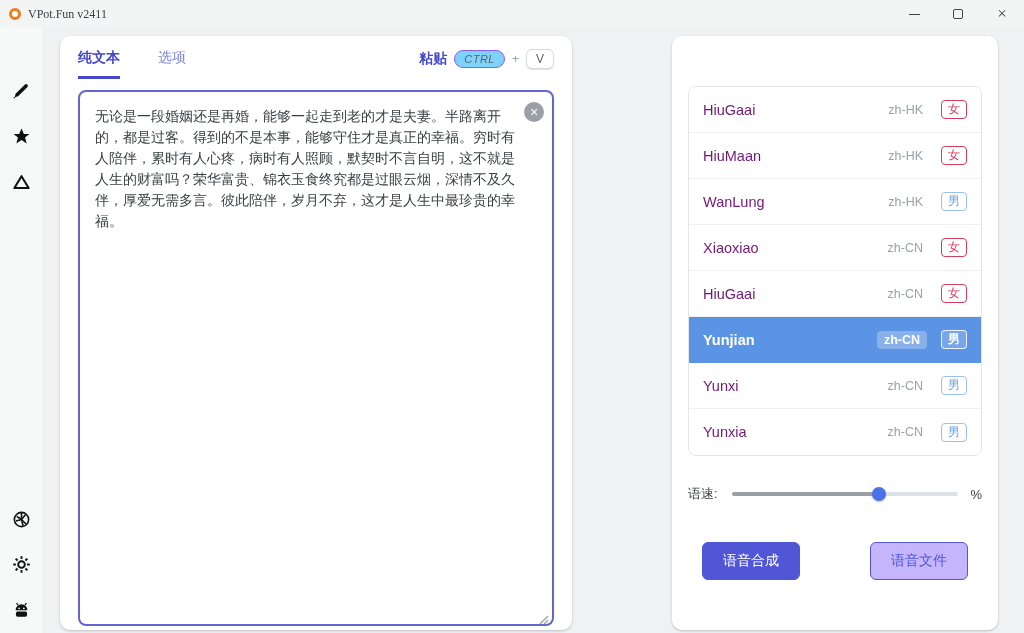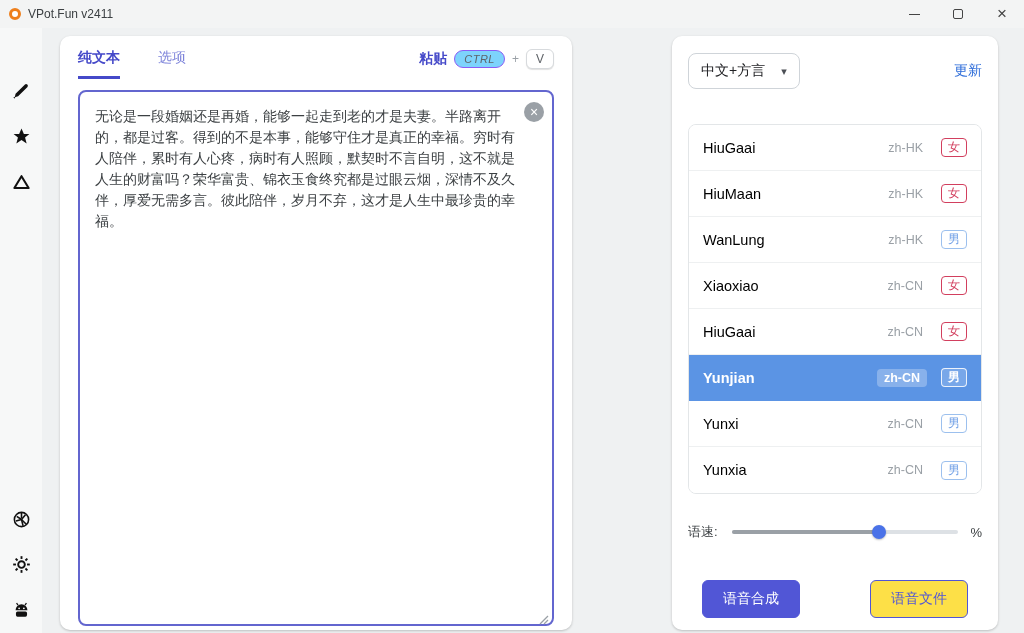--- a/index.html
+++ b/index.html
@@ -1,20 +1,20 @@
 <!DOCTYPE html>
 <html><head>
 <meta charset="utf-8">
 <style>
   * { margin:0; padding:0; box-sizing:border-box; }
   html,body { width:1024px; height:633px; overflow:hidden; }
   body { font-family:"Liberation Sans", sans-serif; background:#eff1f2; position:relative; }
 
   
-  .titlebar { height:28px; background:#f3f4f4; display:flex; align-items:center; justify-content:space-between; }
+  .titlebar { height:28px; background:#f3f4f4; display:flex; align-items:center; justify-content:space-between;font-family:Liberation Serif, serif; }
   .title-left { display:flex; align-items:center; gap:7px; padding-left:9px; }
   .app-logo { width:12px; height:12px; border-radius:50%; border:3px solid #ee7f1c; background:#fff; }
   .app-title { font-size:12px; color:#3c4043; }
   .win-controls { display:flex; height:28px; }
   .win-btn { width:44px; height:28px; display:flex; align-items:center; justify-content:center; color:#444; cursor:default; }
   .min-glyph { width:11px; border-top:1px solid #444; display:inline-block; }
   .max-glyph { width:10px; height:10px; border:1px solid #444; border-radius:2px; display:inline-block; }
   .close-glyph::before { content:"×"; font-size:17px; line-height:1; }
 
   
@@ -51,21 +51,21 @@
   
   .voices-header { display:flex; align-items:center; height:38px; }
   .lang-select { display:flex; align-items:center; border:1px solid #cfd4d9; border-radius:8px; padding:8px 12px; font-size:14px; color:#202124; cursor:default; }
   .lang-select .caret { margin-left:16px; color:#4b4f55; font-size:11px; }
   .lang-select .caret::before { content:"▾"; }
   .refresh-link { margin-left:auto; color:#2b6bd9; font-size:14px; cursor:default; }
 
   .voice-list { margin-top:34px; border:1px solid #e3e6e8; border-radius:8px; overflow:hidden; }
   .voice-row { height:46px; display:flex; align-items:center; padding:0 14px; background:#fff; border-bottom:1px solid #eef0f1; cursor:default; }
   .voice-row:last-child { border-bottom:none; }
-  .voice-name { font-size:14.5px; color:#000000; }
+  .voice-name { font-size:14.5px; color:#701a75; }
   .lang { margin-left:auto; font-size:12.5px; color:#9aa0a6; margin-right:18px; }
   .badge { min-width:26px; height:19px; border:1px solid; border-radius:4px; font-size:12px; display:flex; align-items:center; justify-content:center; padding:0 3px; }
   .badge.female { color:#d23f5e; border-color:#d23f5e; background:#fff; }
   .badge.male { color:#6f9fe6; border-color:#9cc0ee; background:#fff; }
   .voice-row.selected { background:#5b94e4; border-bottom-color:#5b94e4;font-weight:bold; }
   .voice-row.selected .voice-name { color:#ffffff; }
   .voice-row.selected .lang { background:rgba(255,255,255,.28); color:#fff; padding:2px 7px; border-radius:4px; margin-right:14px; }
   .voice-row.selected .badge { border-color:rgba(255,255,255,.85); color:#fff; background:rgba(255,255,255,.18); }
 
   
@@ -73,21 +73,21 @@
   .speed-label { font-size:13px; color:#3c4043; }
   .slider { position:relative; flex:1; height:4px; background:#dde1e5; border-radius:2px; margin:0 12px 0 14px; }
   .slider-fill { position:absolute; left:0; top:0; height:4px; background:#9aa0a6; border-radius:2px; }
   .slider-handle { position:absolute; top:50%; width:14px; height:14px; background:#4a72e8; border-radius:50%; transform:translate(-50%,-50%); box-shadow:0 1px 2px rgba(0,0,0,.25); cursor:default; }
   .speed-unit { font-size:13px; color:#3c4043; }
 
   
   .actions { margin-top:38px; display:flex; justify-content:center; gap:70px; }
   .btn { font-size:14px; border-radius:6px; padding:9px 20px; cursor:default; font-family:"Liberation Sans", sans-serif; }
   .btn-primary { background:#5156d6; color:#fff; border:1px solid #5156d6; }
-  .btn-outline { background:#fde047; color:#5156d6; border:1px solid #5156d6; }
+  .btn-outline { background:#c4b5fd; color:#5156d6; border:1px solid #5156d6; }
 </style>
 </head>
 <body>
 
 <div class="titlebar">
   <div class="title-left">
     <span class="app-logo"></span>
     <span class="app-title">VPot.Fun v2411</span>
   </div>
   <div class="win-controls">
@@ -175,27 +175,20 @@
     <div class="resize-handle">
       <svg viewBox="0 0 10 10" stroke="#9aa0a6" stroke-width="1.2">
           <line x1="1" y1="9" x2="9" y2="1"></line>
           <line x1="5" y1="9" x2="9" y2="5"></line>
         </svg>
     </div>
   </div>
 </div>
 
 <div class="card voices-card">
-  <div class="voices-header">
-    <div class="lang-select">
-      <span>中文+方言</span>
-      <span class="caret"></span>
-    </div>
-    <span class="refresh-link">更新</span>
-  </div>
 
   <div class="voice-list">
     <div class="voice-row">
       <span class="voice-name">HiuGaai</span>
       <span class="lang">zh-HK</span>
       <span class="badge female">女</span>
     </div>
     <div class="voice-row">
       <span class="voice-name">HiuMaan</span>
       <span class="lang">zh-HK</span>

